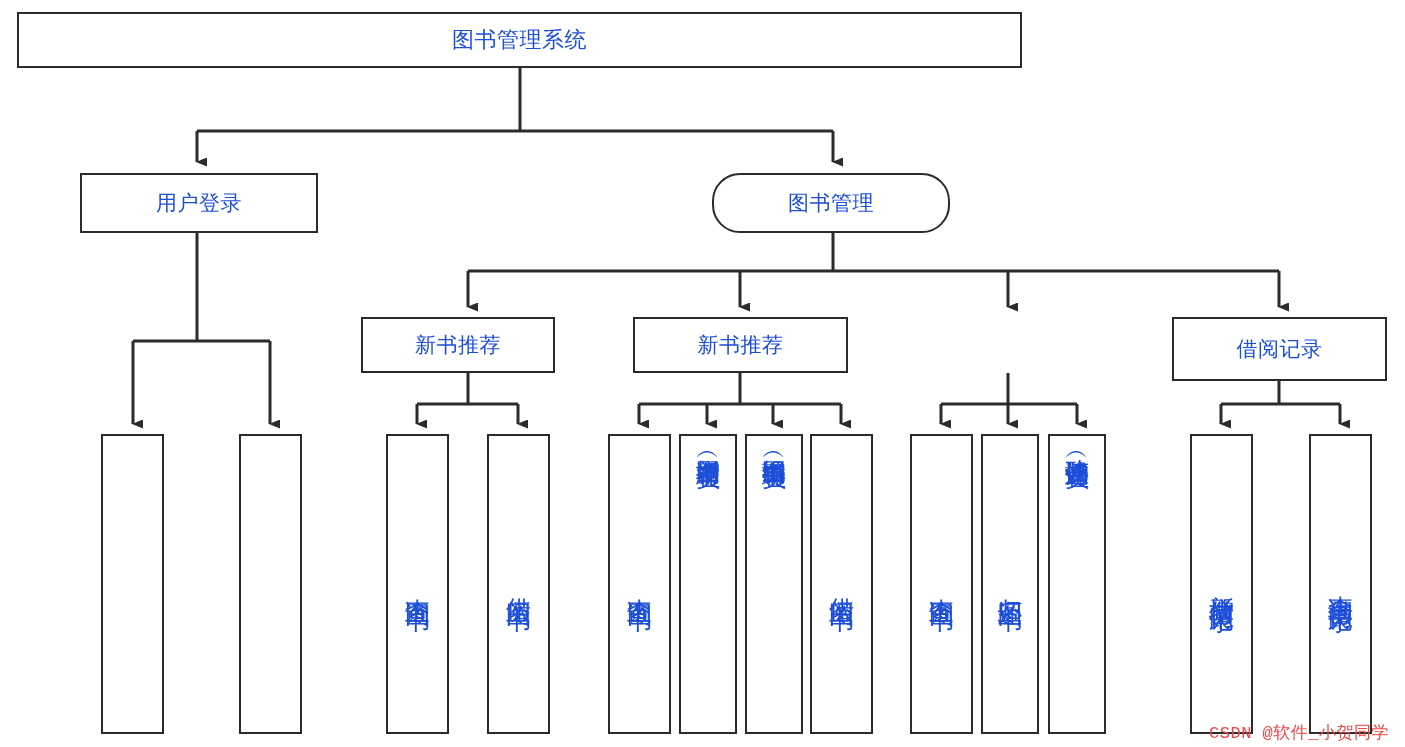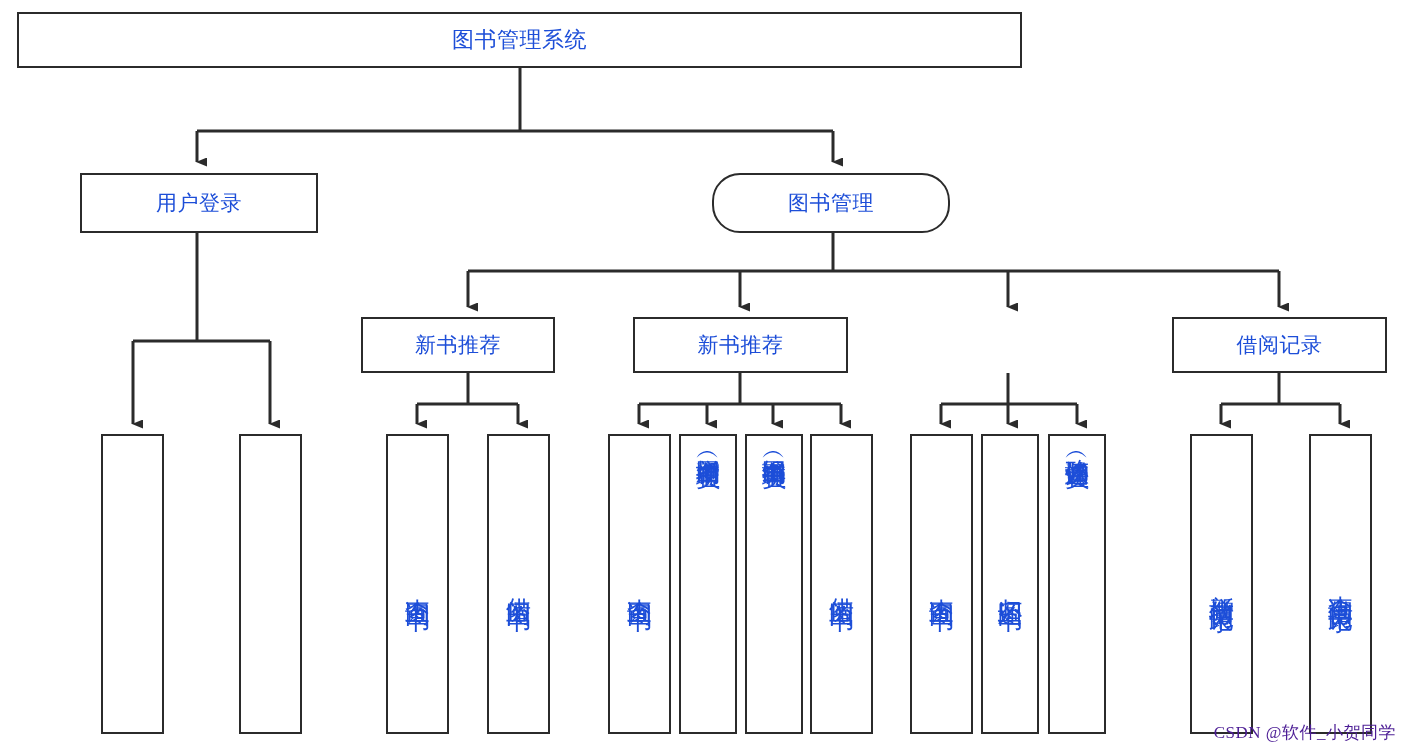--- a/index.html
+++ b/index.html
@@ -69,27 +69,27 @@
   }
   .node-box.vert.align-top {
     align-items: flex-start;
   }
   .node-box.vert.tight .node-label {
     letter-spacing: 1px;
     font-size: 24px;
   }
   #watermark {
     position: absolute;
-    right: 9px;
+    right: 16px;
     bottom: 3px;
     font-size: 17px;
-    color: #4c1d95;
+    color: #ef4444;
     letter-spacing: 0.5px;
     white-space: nowrap;
-    font-family: Liberation Serif, serif;
+    font-family: Liberation Mono, monospace;
   }
 </style>
 </head>
 <body>
 
 <div id="diagram-root">
 
   <svg id="connector-layer" viewBox="0 0 1405 747" xmlns="http://www.w3.org/2000/svg">
     <defs>
       <marker id="arrowhead" markerWidth="9" markerHeight="11" refX="4.5" refY="10" orient="auto" markerUnits="userSpaceOnUse">
@@ -155,21 +155,21 @@
 
   <div class="node-box horiz" style="left:361px; top:317px; width:194px; height:56px;">
     <span class="node-label">新书推荐</span>
   </div>
 
   <div class="node-box horiz" style="left:633px; top:317px; width:215px; height:56px;">
     <span class="node-label">新书推荐</span>
   </div>
 
 
-  <div class="node-box horiz" style="left:1172px; top:317px; width:215px; height:56px;">
+  <div class="node-box horiz" style="left:1172px; top:317px; width:215px; height:64px;">
     <span class="node-label">借阅记录</span>
   </div>
 
   <div class="node-box vert align-bottom" style="left:101px; top:434px; width:63px; height:300px;">
     <span class="node-label">用户登录</span>
   </div>
 
   <div class="node-box vert align-bottom" style="left:239px; top:434px; width:63px; height:300px;">
     <span class="node-label">注销登录</span>
   </div>

